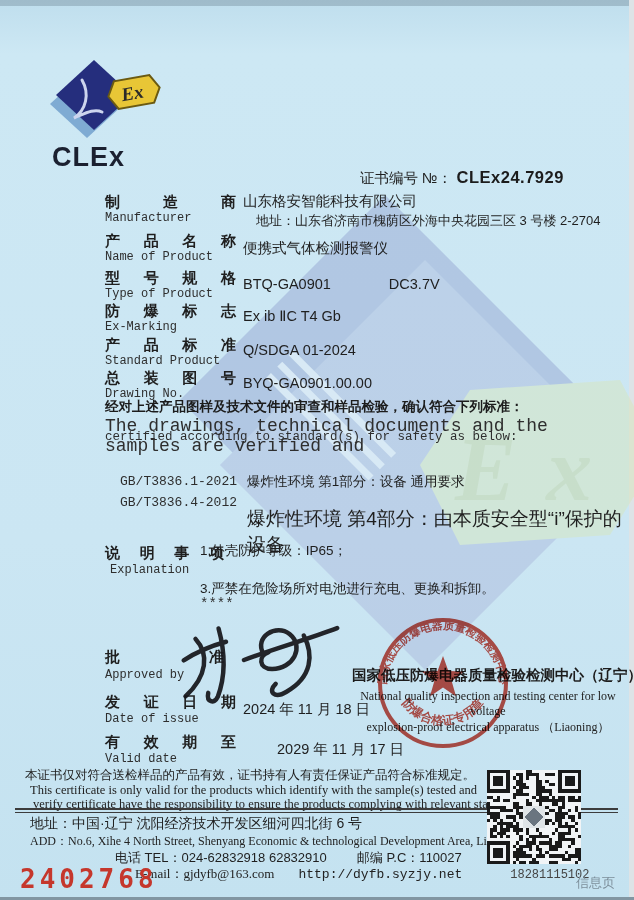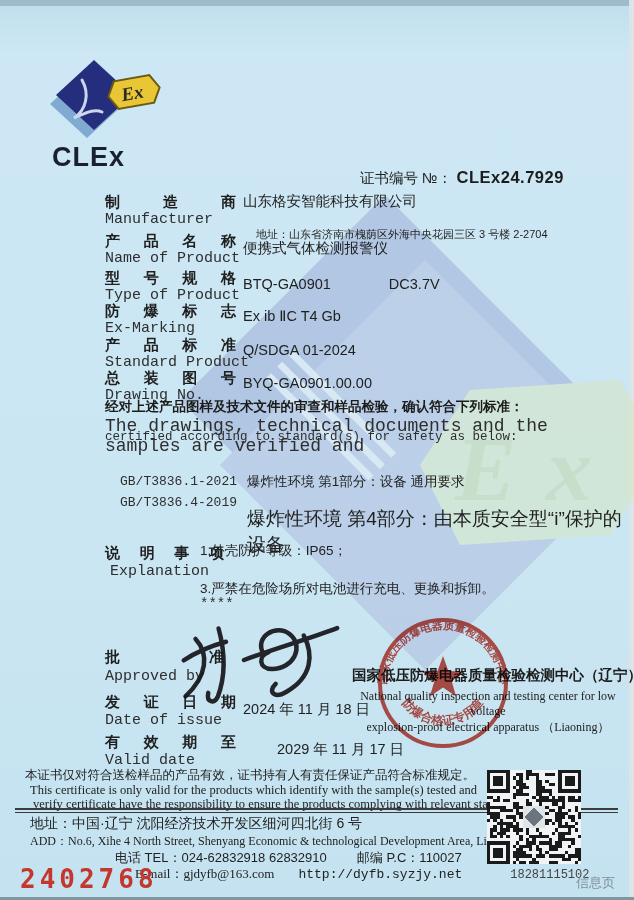--- a/index.html
+++ b/index.html
@@ -6,21 +6,21 @@
   body{width:634px;height:900px;overflow:hidden;font-family:"Liberation Sans",sans-serif;}
   .page{position:relative;width:634px;height:900px;
     background:linear-gradient(180deg,#bfdeed 0%,#cde8f4 6%,#cbe6f3 60%,#c4e2f0 100%);
     color:#1f1f1f;}
   .abs{position:absolute;}
   .cn-b{font-weight:bold;color:#1c1c1c;}
   .just{display:inline-block;text-align:justify;text-align-last:justify;}
   .mono{font-family:"Liberation Mono","DejaVu Sans Mono",monospace;color:#2e2e2e;}
   .serif{font-family:"Liberation Serif","DejaVu Serif",serif;color:#222;}
   .lab-cn{font-size:15px;font-weight:bold;width:132px;letter-spacing:1px;}
-  .lab-en{font-size:15px;white-space:nowrap;}
+  .lab-en{font-size:12px;white-space:nowrap;}
   .val{font-size:14.5px;white-space:nowrap;}
   .wm{pointer-events:none;}
   .edge-top{left:0;top:0;width:634px;height:6px;background:rgba(100,122,138,.35);}
   .edge-right{right:0;top:0;width:5px;height:900px;background:#dde3e6;}
   .edge-bottom{left:0;bottom:0;width:634px;height:3px;background:#8296a2;}
 </style>
 </head>
 <body>
 
 <div class="page">
@@ -60,21 +60,21 @@
 
 
   <div class="abs" style="left:360px;top:168px;z-index:1;white-space:nowrap;">
     <span style="font-size:14.5px;">证书编号 №：</span>
     <span class="cn-b" style="font-size:16.5px;letter-spacing:.5px;">CLEx24.7929</span>
   </div>
 
   <div class="abs lab-cn just" style="left:105px;top:193px;z-index:1;">制造商</div>
   <div class="abs lab-en mono" style="left:105px;top:211px;z-index:1;">Manufacturer</div>
   <div class="abs val" style="left:243px;top:192px;z-index:1;">山东格安智能科技有限公司</div>
-  <div class="abs val" style="left:256px;top:212px;z-index:1;font-size:11px;margin-top:15px;">地址：山东省济南市槐荫区外海中央花园三区 3 号楼 2-2704</div>
+  <div class="abs val" style="left:256px;top:212px;z-index:1;font-size:13px;">地址：山东省济南市槐荫区外海中央花园三区 3 号楼 2-2704</div>
 
   <div class="abs lab-cn just" style="left:105px;top:232px;z-index:1;">产品名称</div>
   <div class="abs lab-en mono" style="left:105px;top:250px;z-index:1;">Name of Product</div>
   <div class="abs val" style="left:243px;top:239px;z-index:1;">便携式气体检测报警仪</div>
 
   <div class="abs lab-cn just" style="left:105px;top:269px;z-index:1;">型号规格</div>
   <div class="abs lab-en mono" style="left:105px;top:287px;z-index:1;">Type of Product</div>
   <div class="abs val" style="left:243px;top:276px;z-index:1;">
     <span>BTQ-GA0901</span><span style="display:inline-block;width:58px;"></span><span>DC3.7V</span>
   </div>
@@ -90,21 +90,21 @@
   <div class="abs lab-cn just" style="left:105px;top:369px;z-index:1;">总装图号</div>
   <div class="abs lab-en mono" style="left:105px;top:387px;z-index:1;">Drawing No.</div>
   <div class="abs val" style="left:243px;top:375px;z-index:1;">BYQ-GA0901.00.00</div>
 
   <div class="abs cn-b" style="left:105px;top:398px;z-index:1;font-size:13.5px;">经对上述产品图样及技术文件的审查和样品检验，确认符合下列标准：</div>
   <div class="abs mono" style="left:105px;top:416px;z-index:1;font-size:18px;">The drawings, technical documents and the samples are verified and</div>
   <div class="abs mono" style="left:105px;top:430px;z-index:1;font-size:12.5px;">certified according to standard(s) for safety as below:</div>
 
   <div class="abs mono" style="left:120px;top:474px;z-index:1;font-size:13px;">GB/T3836.1-2021</div>
   <div class="abs" style="left:247px;top:473px;z-index:1;font-size:13.5px;">爆炸性环境 第1部分：设备 通用要求</div>
-  <div class="abs mono" style="left:120px;top:495px;z-index:1;font-size:13px;">GB/T3836.4-2019</div>
+  <div class="abs mono" style="left:120px;top:495px;z-index:1;font-size:13px;">GB/T3836.4-2012</div>
   <div class="abs" style="left:247px;top:506px;z-index:1;font-size:19px;">爆炸性环境 第4部分：由本质安全型“i”保护的设备</div>
 
   <div class="abs lab-cn just" style="left:105px;top:544px;width:120px;z-index:1;">说明事项</div>
   <div class="abs lab-en mono" style="left:110px;top:563px;z-index:1;">Explanation</div>
   <div class="abs" style="left:200px;top:542px;z-index:1;font-size:13.5px;">1.外壳防护等级：IP65；</div>
   <div class="abs" style="left:200px;top:580px;z-index:1;font-size:13.5px;">3.严禁在危险场所对电池进行充电、更换和拆卸。</div>
   <div class="abs mono" style="left:200px;top:596px;z-index:1;font-size:14px;">****</div>
 
   <div class="abs lab-cn just" style="left:105px;top:648px;width:120px;z-index:1;">批准</div>
   <div class="abs lab-en mono" style="left:105px;top:668px;z-index:1;">Approved by</div>

